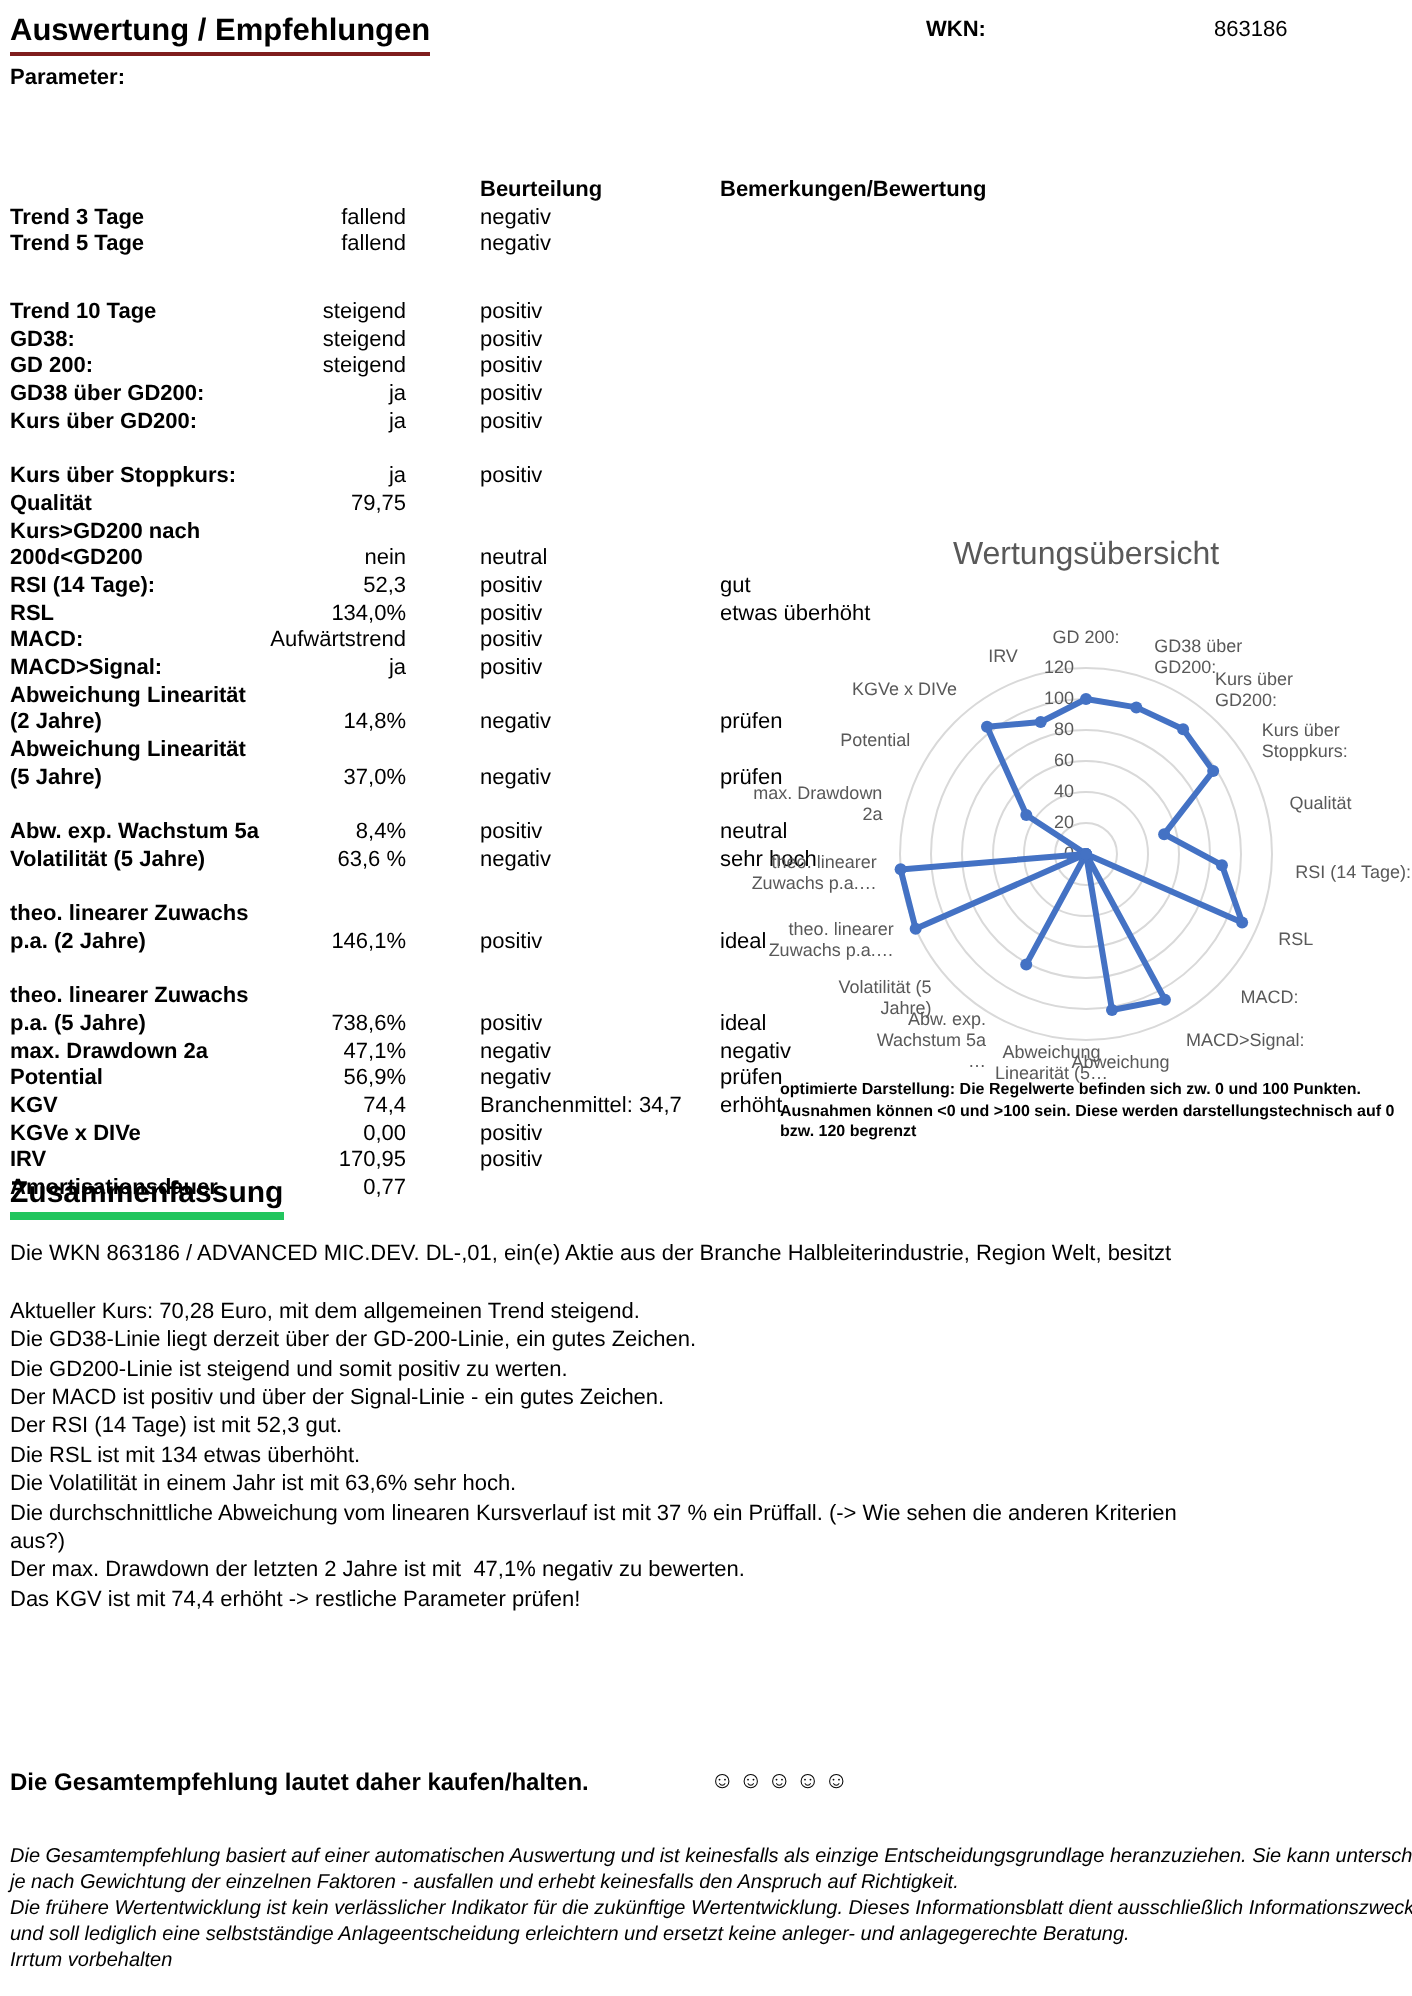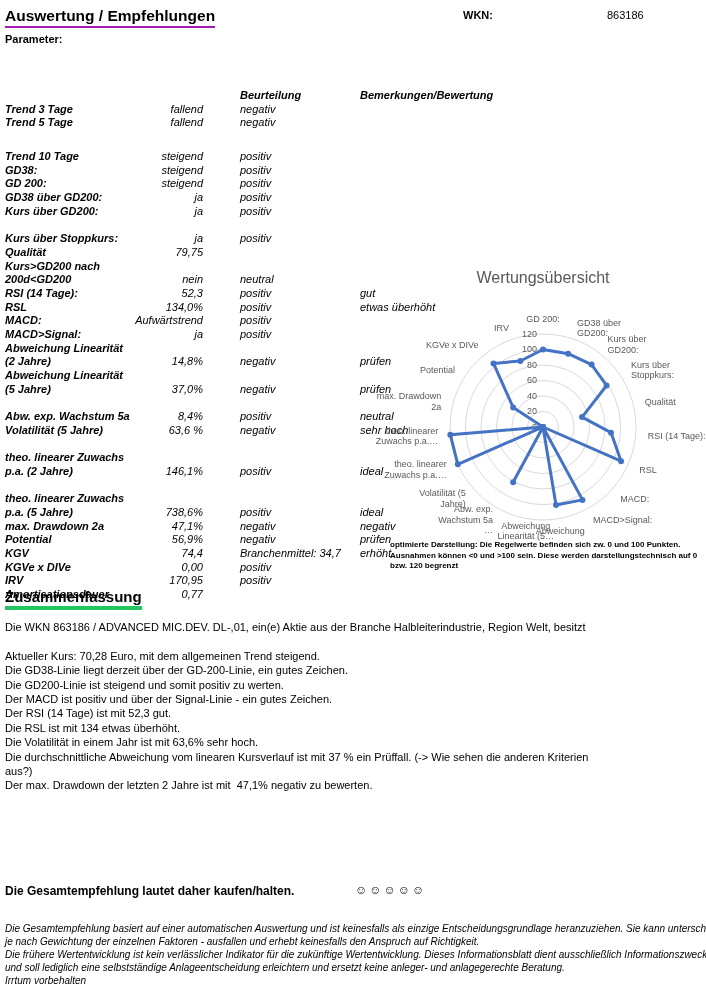--- a/index.html
+++ b/index.html
@@ -1,24 +1,24 @@
 <!DOCTYPE html>
 <html><head>
 <meta charset="utf-8">
 <style>
   html,body{margin:0;padding:0;background:#fff;}
   #page{position:relative;width:706px;height:998px;background:#fff;overflow:hidden;
         font-family:"Liberation Sans",sans-serif;color:#000;}
   .abs{position:absolute;}
-  #doc-title{left:5px;top:7px;font-size:15.5px;font-weight:bold;border-bottom:2px solid #a21caf;padding-bottom:1px;}
+  #doc-title{left:5px;top:7px;font-size:15.5px;font-weight:bold;border-bottom:2px solid #7f1d1d;padding-bottom:1px;}
   #wkn-label{left:463px;top:9px;font-size:11px;font-weight:bold;}
   #wkn-value{left:607px;top:9px;font-size:11px;}
   #meldungen-label{left:5px;top:33px;font-size:11px;font-weight:bold;}
 
-  #indicator-table{left:0;top:89px;width:706px;font-size:11px;line-height:13.7px;font-style:italic;}
+  #indicator-table{left:0;top:89px;width:706px;font-size:11px;line-height:13.7px;}
   .trow{position:relative;width:100%;}
   .trow.gap{margin-top:13.7px;}
   .c-label{position:absolute;left:5px;bottom:0;width:190px;font-weight:bold;white-space:pre-line;}
   .c-value{position:absolute;left:0;bottom:0;width:203px;text-align:right;white-space:nowrap;}
   .c-beurt{position:absolute;left:240px;bottom:0;white-space:nowrap;}
   .c-bemerk{position:absolute;left:360px;bottom:0;white-space:nowrap;}
   .thead-beurt{position:absolute;left:240px;bottom:0;font-weight:bold;white-space:nowrap;}
   .thead-bemerk{position:absolute;left:360px;bottom:0;font-weight:bold;white-space:nowrap;}
 
   #chart-title{left:380px;top:269px;width:326px;text-align:center;font-size:16px;color:#595959;}
@@ -277,20 +277,21 @@
       <div>Aktueller Kurs: 70,28 Euro, mit dem allgemeinen Trend steigend.</div>
       <div>Die GD38-Linie liegt derzeit über der GD-200-Linie, ein gutes Zeichen.</div>
       <div>Die GD200-Linie ist steigend und somit positiv zu werten.</div>
       <div>Der MACD ist positiv und über der Signal-Linie - ein gutes Zeichen.</div>
       <div>Der RSI (14 Tage) ist mit 52,3 gut.</div>
       <div>Die RSL ist mit 134 etwas überhöht.</div>
       <div>Die Volatilität in einem Jahr ist mit 63,6% sehr hoch.</div>
       <div>Die durchschnittliche Abweichung vom linearen Kursverlauf ist mit 37 % ein Prüffall. (-&gt; Wie sehen die anderen Kriterien</div>
       <div>aus?)</div>
       <div>Der max. Drawdown der letzten 2 Jahre ist mit  47,1% negativ zu bewerten.</div>
+      <div>Das KGV ist mit 74,4 erhöht -&gt; restliche Parameter prüfen!</div>
       <div></div>
     </div>
 
   <div class="abs" id="recommendation-text">Die Gesamtempfehlung lautet daher kaufen/halten.</div>
   <div class="abs" id="rating-smileys">☺☺☺☺☺</div>
 
   <div class="abs" id="footer-lines">
       <div></div>
       <div>Die Gesamtempfehlung basiert auf einer automatischen Auswertung und ist keinesfalls als einzige Entscheidungsgrundlage heranzuziehen. Sie kann unterschiedlich -</div>
       <div>je nach Gewichtung der einzelnen Faktoren - ausfallen und erhebt keinesfalls den Anspruch auf Richtigkeit.</div>

